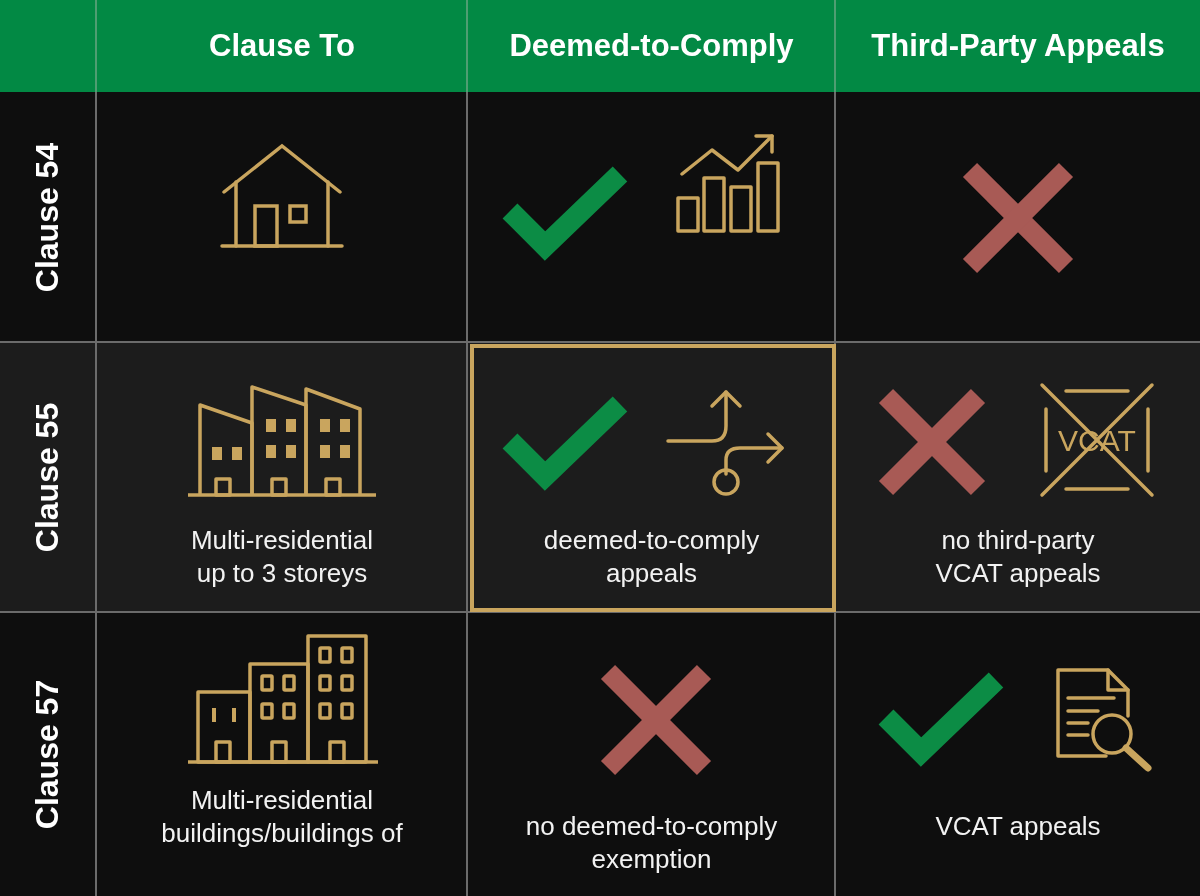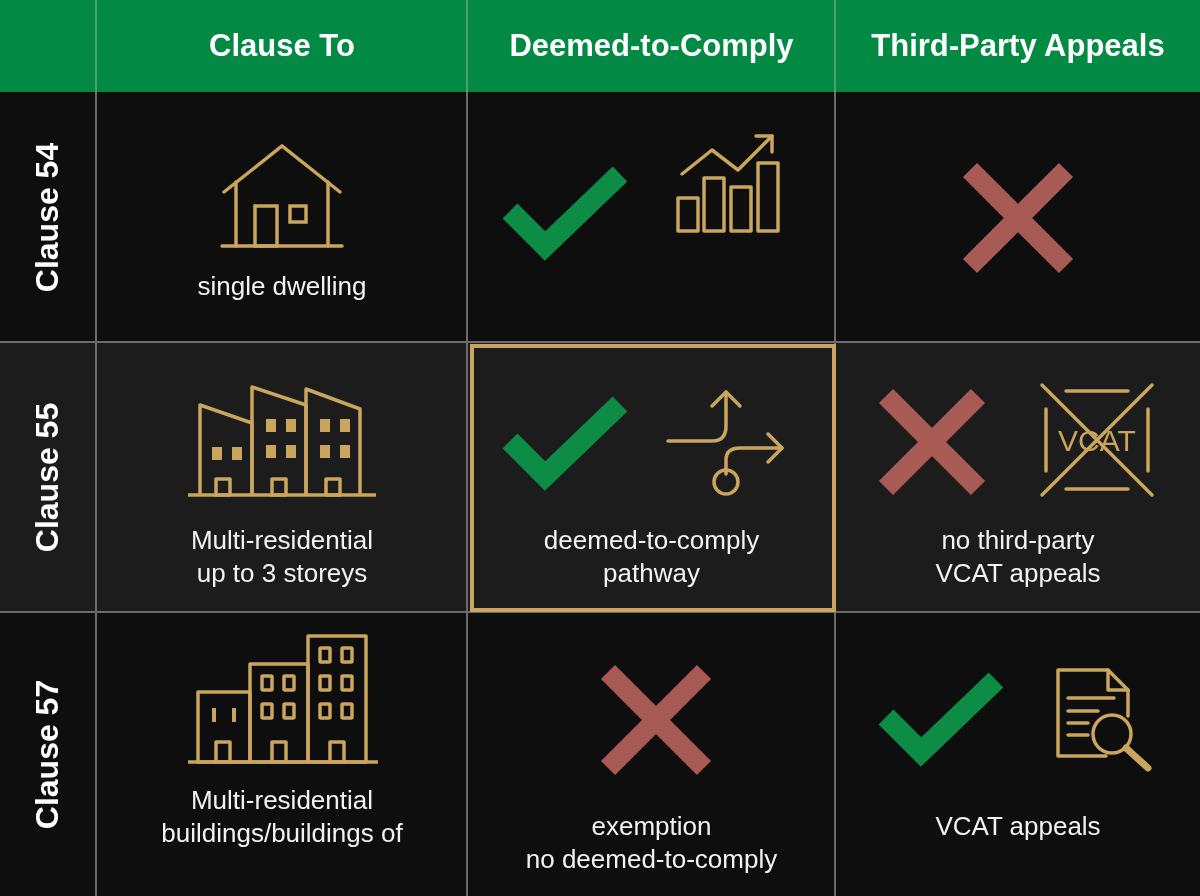--- a/index.html
+++ b/index.html
@@ -55,21 +55,20 @@
   <svg style="left:220px;top:142px;" width="126" height="108" viewBox="0 0 126 108">
     <g fill="none" stroke="#c9a55e" stroke-width="3.5" stroke-linecap="round">
       <polyline points="4,50 62,4 120,50"></polyline>
       <line x1="16" y1="40" x2="16" y2="104"></line>
       <line x1="108" y1="40" x2="108" y2="104"></line>
       <line x1="2" y1="104" x2="122" y2="104"></line>
       <rect x="35" y="64" width="22" height="40"></rect>
       <rect x="70" y="64" width="16" height="16"></rect>
     </g>
   </svg>
-  <div class="cap" style="left:97px;width:370px;top:270px;">single dwelling</div>
 
   <svg style="left:502px;top:166px;" width="126" height="98" viewBox="0 0 126 98">
     <polyline points="8,45 43,80 118,8" fill="none" stroke="#0c8c45" stroke-width="21" stroke-linecap="butt"></polyline>
   </svg>
 
   <svg style="left:676px;top:132px;" width="104" height="102" viewBox="0 0 104 102">
     <g fill="none" stroke="#c9a55e" stroke-width="3.5" stroke-linecap="round" stroke-linejoin="round">
       <rect x="2" y="66" width="20" height="33"></rect>
       <rect x="28" y="46" width="20" height="53"></rect>
       <rect x="55" y="55" width="20" height="44"></rect>
@@ -122,21 +121,21 @@
     <g fill="none" stroke="#c9a55e" stroke-width="3.5" stroke-linecap="round" stroke-linejoin="round">
       <path d="M2,53 H46 Q60,53 60,38 V4"></path>
       <polyline points="46,18 60,4 74,18"></polyline>
       <path d="M60,86 V72 Q60,60 74,60 H116"></path>
       <polyline points="102,46 116,60 102,74"></polyline>
       <circle cx="60" cy="94" r="12"></circle>
     </g>
   </svg>
   <div class="cap" style="left:468px;width:367px;top:524px;">
     <div>deemed-to-comply</div>
-    <div>pathway</div>
+    <div>appeals</div>
   </div>
 
   <svg style="left:882px;top:392px;" width="100" height="100" viewBox="0 0 100 100">
     <g stroke="#a85a55" stroke-width="20">
         <line x1="4" y1="4" x2="96" y2="96"></line>
         <line x1="96" y1="4" x2="4" y2="96"></line>
       </g>
   </svg>
   <svg style="left:1040px;top:383px;" width="114" height="114" viewBox="0 0 114 114">
     <g fill="none" stroke="#c9a55e" stroke-width="3.5" stroke-linecap="round">
@@ -184,22 +183,22 @@
     <div>buildings/buildings of</div>
   </div>
 
   <svg style="left:604px;top:668px;" width="104" height="104" viewBox="0 0 104 104">
     <g stroke="#a85a55" stroke-width="20">
         <line x1="4" y1="4" x2="100" y2="100"></line>
         <line x1="100" y1="4" x2="4" y2="100"></line>
       </g>
   </svg>
   <div class="cap" style="left:468px;width:367px;top:810px;">
+    <div>no deemed-to-comply</div>
     <div>exemption</div>
-    <div>no deemed-to-comply</div>
   </div>
 
   <svg style="left:878px;top:672px;" width="126" height="98" viewBox="0 0 126 98">
     <polyline points="8,45 43,80 118,8" fill="none" stroke="#0c8c45" stroke-width="21" stroke-linecap="butt"></polyline>
   </svg>
   <svg style="left:1056px;top:668px;" width="100" height="106" viewBox="0 0 100 106">
     <g fill="none" stroke="#c9a55e" stroke-width="3.5" stroke-linecap="round" stroke-linejoin="round">
       <polyline points="50,88 2,88 2,2 52,2 72,22 72,48"></polyline>
       <polyline points="52,2 52,22 72,22"></polyline>
       <line x1="12" y1="30" x2="58" y2="30"></line>

